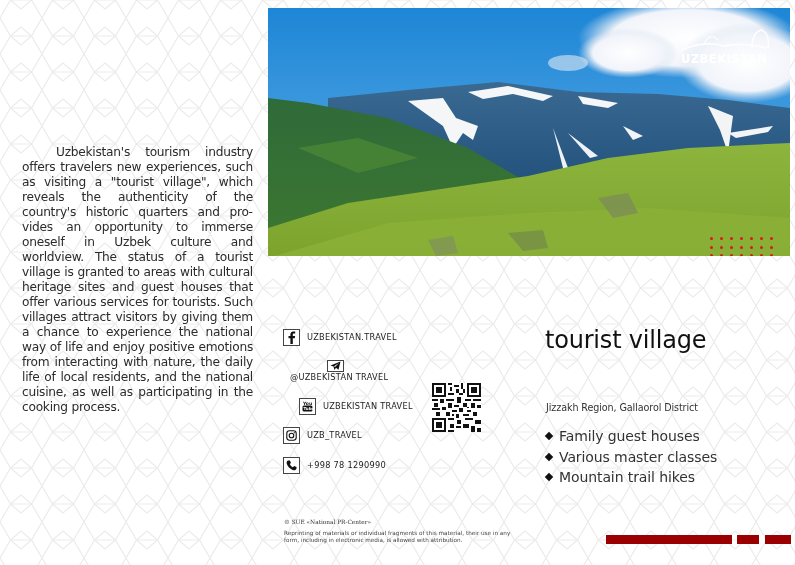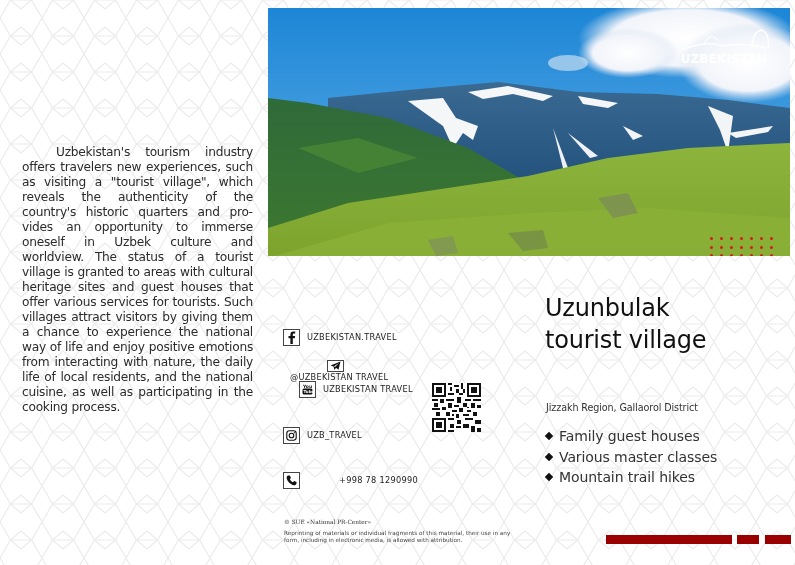--- a/index.html
+++ b/index.html
@@ -207,41 +207,41 @@
     <span class="contact-label">UZBEKISTAN.TRAVEL</span>
   </div>
   <div class="contact-row" style="top:32px;flex-direction:column;">
     <span class="icon-box">
       <svg width="11" height="10" viewBox="0 0 11 10">
           <path d="M10.5,0.5 L0.5,4.5 L3.5,5.5 L4.5,9 L6,6.8 L8.5,8.7 Z M4,5.3 L9,2 L5,6 Z" fill="#111"></path>
         </svg>
     </span>
     <span class="contact-label">@UZBEKISTAN TRAVEL</span>
   </div>
-  <div class="contact-row" style="top:52px;padding-left:16px;">
+  <div class="contact-row" style="top:69px;padding-left:16px;">
     <span class="icon-box">
       <svg width="11" height="12" viewBox="0 0 11 12">
           <text x="1" y="4.5" font-size="4.5" font-family="DejaVu Sans, sans-serif" font-weight="bold" fill="#111">You</text>
           <rect x="0.5" y="5.5" width="10" height="6" rx="1.5" fill="#111"></rect>
           <text x="1.5" y="10" font-size="4" font-family="DejaVu Sans, sans-serif" font-weight="bold" fill="#fff">Tube</text>
         </svg>
     </span>
     <span class="contact-label">UZBEKISTAN TRAVEL</span>
   </div>
   <div class="contact-row" style="top:98px;">
     <span class="icon-box">
       <svg width="11" height="11" viewBox="0 0 11 11">
           <rect x="0.8" y="0.8" width="9.4" height="9.4" rx="2.6" fill="none" stroke="#111" stroke-width="1.1"></rect>
           <circle cx="5.5" cy="5.5" r="2.3" fill="none" stroke="#111" stroke-width="1.1"></circle>
           <circle cx="8.3" cy="2.7" r="0.6" fill="#111"></circle>
         </svg>
     </span>
     <span class="contact-label">UZB_TRAVEL</span>
   </div>
-  <div class="contact-row" style="top:143px;gap:32px;">
+  <div class="contact-row" style="top:128px;">
     <span class="icon-box">
       <svg width="11" height="11" viewBox="0 0 11 11">
           <path d="M2.3,0.6 L3.9,0.4 L5,3 L3.8,4 C4.4,5.4 5.5,6.6 7,7.3 L8,6 L10.6,7.1 L10.4,8.8 C10.2,9.8 9,10.6 7.8,10.3 C4.5,9.5 1.5,6.5 0.7,3.2 C0.4,2 1.2,0.8 2.3,0.6 Z" fill="#111"></path>
         </svg>
     </span>
     <span class="contact-label">+998 78 1290990</span>
   </div>
 </div>
 
 <svg class="qr" viewBox="0 0 25 25" xmlns="http://www.w3.org/2000/svg" shape-rendering="crispEdges">
@@ -295,21 +295,21 @@
     <rect x="20" y="22" width="2" height="3"></rect>
       <rect x="23" y="23" width="2" height="2"></rect>
       <rect x="8" y="24" width="3" height="1"></rect>
     <rect x="16" y="3" width="1" height="2"></rect>
       <rect x="18" y="12" width="1" height="1"></rect>
       <rect x="10" y="16" width="1" height="1"></rect>
   </g>
 </svg>
 
 <h1 class="title">
-  <span>Uzunbulak</span><br>
+  <br>
   <span>tourist village</span>
 </h1>
 
 <div class="region">Jizzakh Region, Gallaorol District</div>
 
 <ul class="features">
   <li><span class="bullet"></span><span>Family guest houses</span></li>
   <li><span class="bullet"></span><span>Various master classes</span></li>
   <li><span class="bullet"></span><span>Mountain trail hikes</span></li>
 </ul>

